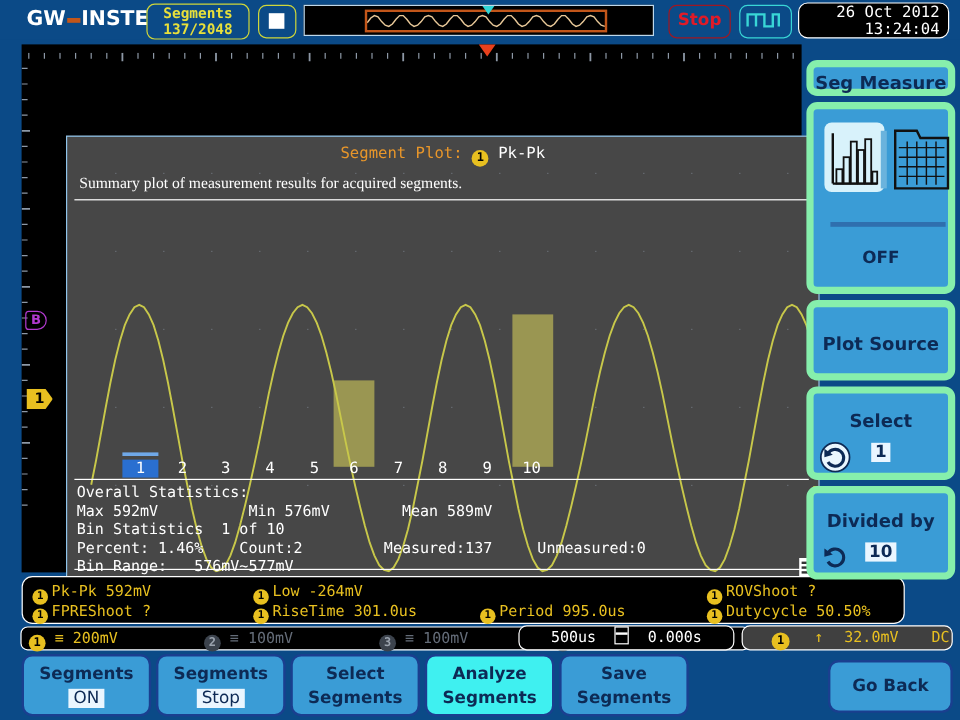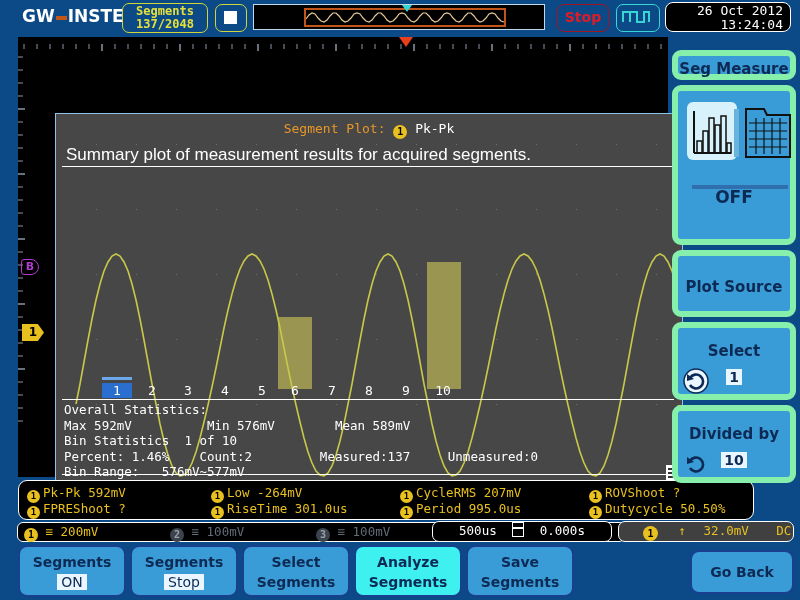--- a/index.html
+++ b/index.html
@@ -63,22 +63,22 @@
   
   .panel{position:absolute;left:37px;top:76px;width:628px;height:370px;
          background:#474747;border:1.5px solid #8fc4ea;box-sizing:border-box;}
   .panel .dots{position:absolute;left:0;top:0;width:100%;height:100%;opacity:.5;}
   .ptitle{position:absolute;left:0;top:7px;width:100%;text-align:center;
           color:#e8962a;font-size:13px;font-family:"DejaVu Sans Mono","Liberation Mono",monospace;}
   .ptitle .circ{display:inline-block;width:14px;height:14px;border-radius:50%;
                 background:#e8c020;color:#000;font-size:10px;line-height:14px;text-align:center;
                 vertical-align:-2px;font-weight:bold;}
   .ptitle .pk{color:#ffffff;}
-  .psub{position:absolute;left:10px;top:31px;color:#ffffff;font-size:17px;
-        font-family:Liberation Sans, sans-serif;}
+  .psub{position:absolute;left:10px;top:31px;color:#ffffff;font-size:13px;
+        font-family:Liberation Serif, serif;}
   .hr{position:absolute;background:#ffffff;height:1px;}
   .plotsvg{position:absolute;left:0;top:0;}
   .binlabel{position:absolute;color:#ffffff;font-size:13px;text-align:center;width:24px;
             font-family:"DejaVu Sans Mono","Liberation Mono",monospace;}
   .binlabel.sel{background:#2a6fd0;color:#ffffff;}
   .binselbar{position:absolute;background:#6fa8e8;height:3px;}
   .stats{position:absolute;left:8px;top:288px;width:612px;color:#ffffff;font-size:12.5px;
          line-height:15.5px;font-family:"DejaVu Sans Mono","Liberation Mono",monospace;
          white-space:pre;}
   .cornericon{position:absolute;right:2px;bottom:2px;width:14px;height:15px;background:#fff;}
@@ -117,21 +117,21 @@
         font-weight:bold;font-size:15px;text-align:center;}
   .sbtn.head{height:30px;line-height:27px;}
   .sbtn.big{height:160px;}
   .sbtn.med{height:67px;line-height:63px;}
   .sbtn.knob{height:78px;}
   .sbtn .ttl{position:absolute;left:0;top:14px;width:100%;}
   .sbtn .val{position:absolute;left:0;top:41px;width:100%;font-size:14px;color:#0d2a55;}
   .sbtn .val b{background:#eaf6ff;padding:0 3px;font-weight:bold;}
   .knobicon{position:absolute;left:5px;top:40px;width:26px;height:26px;}
   .iconrow{position:absolute;left:8px;top:10px;width:106px;height:76px;}
-  .offtxt{position:absolute;left:0;top:96px;width:100%;font-size:17px;}
+  .offtxt{position:absolute;left:0;top:116px;width:100%;font-size:14px;}
   .sepline{position:absolute;left:14px;top:94px;width:96px;height:4px;background:#2f6fae;}
 
   
   .botbar{position:absolute;left:0;top:545px;width:800px;height:55px;}
   .bbtn{position:absolute;top:0;width:108px;height:52px;background:#3a9cd6;
         border:2px solid #1a3f8f;border-radius:9px;box-sizing:border-box;
         color:#0d2a55;font-family:"DejaVu Sans","Liberation Sans",sans-serif;
         font-weight:bold;font-size:14px;text-align:center;}
   .bbtn.hl{background:#3ff0f0;}
   .bbtn .l1{position:absolute;left:0;top:7px;width:100%;}
@@ -398,23 +398,20 @@
     <div class="chmark-r"></div>
   </div>
 
   <div class="measbar">
     <div class="meascell" style="left:8px;top:4px;">
       <span class="cdot">1</span><span>Pk-Pk</span> <span>592mV</span>
     </div>
     <div class="meascell" style="left:192px;top:4px;">
       <span class="cdot">1</span><span>Low</span> <span>-264mV</span>
     </div>
-    <div class="meascell" style="left:381px;top:4px;">
-      <span class="cdot">1</span><span>CycleRMS</span> <span>207mV</span>
-    </div>
     <div class="meascell" style="left:570px;top:4px;">
       <span class="cdot">1</span><span>ROVShoot</span> <span>?</span>
     </div>
     <div class="meascell" style="left:8px;top:20px;">
       <span class="cdot">1</span><span>FPREShoot</span> <span>?</span>
     </div>
     <div class="meascell" style="left:192px;top:20px;">
       <span class="cdot">1</span><span>RiseTime</span> <span>301.0us</span>
     </div>
     <div class="meascell" style="left:381px;top:20px;">

